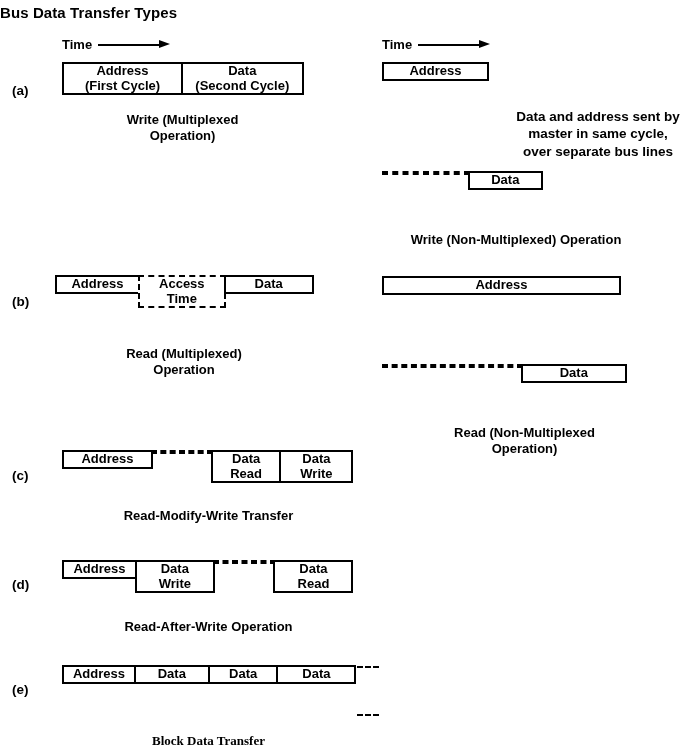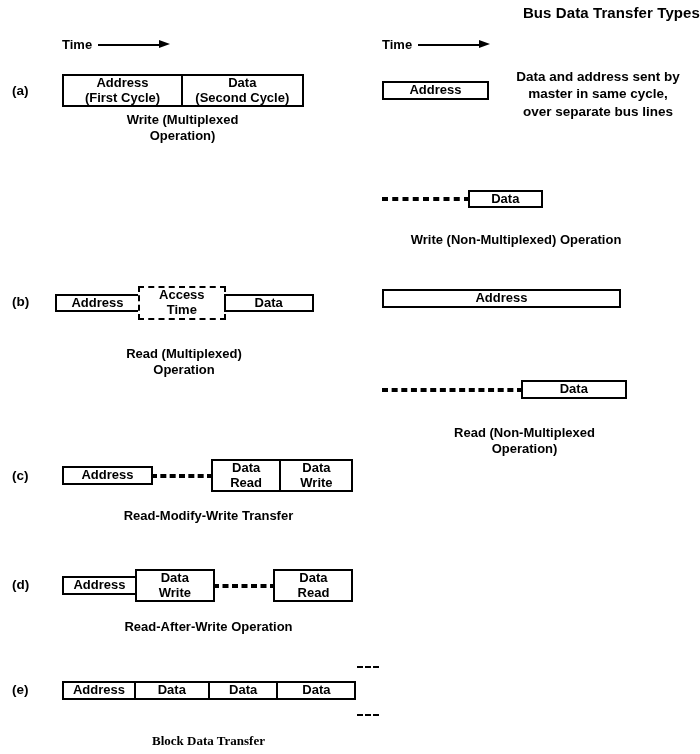--- a/index.html
+++ b/index.html
@@ -16,21 +16,21 @@
     color: #000000;
     overflow: hidden;
   }
 
   
   #title {
     position: absolute;
     left: 0;
     top: 4px;
     width: 700px;
-    text-align: right;
+    text-align: left;
     font-size: 15px;
     font-weight: bold;
     letter-spacing: 0.1px;
   }
 
   
   .row-label {
     position: absolute;
     font-size: 13.5px;
     font-weight: bold;
@@ -70,21 +70,21 @@
     height: 0;
     border-top: 4.5px solid transparent;
     border-bottom: 4.5px solid transparent;
     border-left: 11px solid #000;
   }
 
   
   .strip {
     position: absolute;
     display: flex;
-    align-items: center;
+    align-items: flex-start;
   }
   .cell {
     position: relative;
     display: flex;
     align-items: center;
     justify-content: center;
     text-align: center;
     font-size: 13px;
     font-weight: bold;
     line-height: 1.12;
@@ -112,20 +112,21 @@
     line-height: 1.22;
   }
 
   
   #side-note {
     position: absolute;
     text-align: center;
     font-size: 13.5px;
     font-weight: bold;
     line-height: 1.28;
+    margin-top: 40px;
   }
 
   
   .continuation {
     position: absolute;
     height: 0;
     border-top: 2.4px dashed #000000;
   }
 </style>
 </head>

